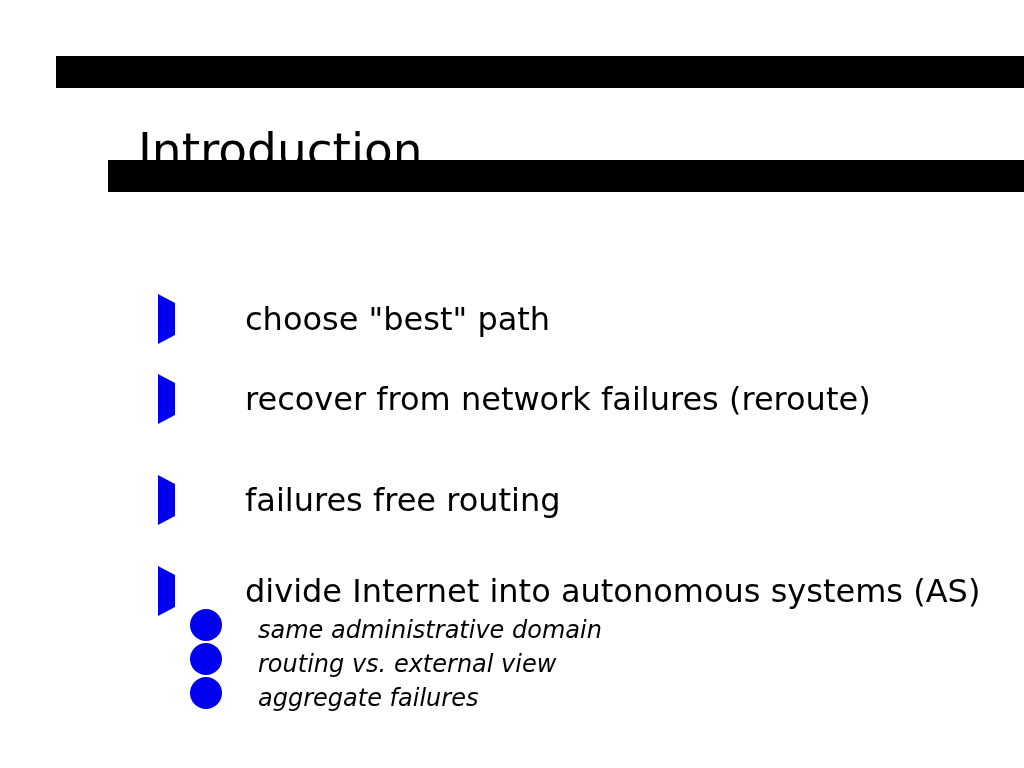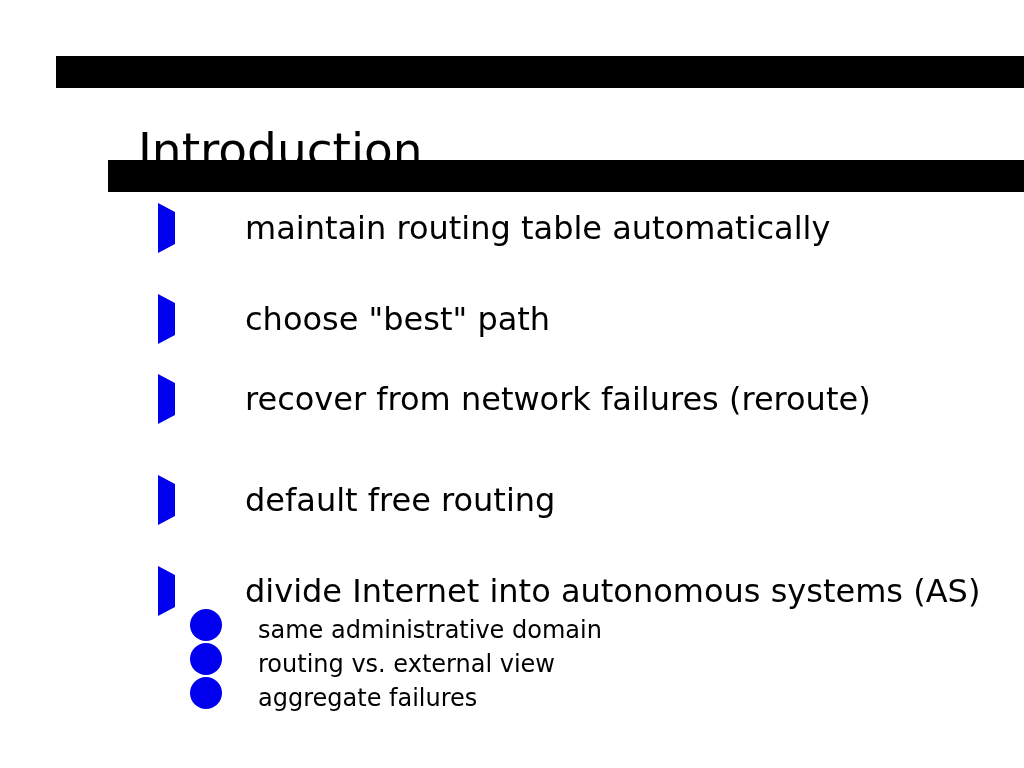--- a/index.html
+++ b/index.html
@@ -64,20 +64,21 @@
     color:var(--text);
   }
   .sub-row{
     position:absolute;
     left:112px;
     height:32px;
     display:flex;
     align-items:center;
     gap:8px;
     white-space:nowrap;
+    font-style:italic;
   }
   .dot{
     width:9px;height:9px;
     border-radius:50%;
     background:var(--accent);
     flex:0 0 auto;
     margin-top:-4px;
   }
   .sub-text{
     font-size:24px;
@@ -88,38 +89,34 @@
 </head>
 <body>
 
 <div class="slide">
 
   <div class="edge-bar top"></div>
 
   <h1 class="title">Introduction</h1>
   <div class="title-underline"></div>
 
-  <div class="bullet-row" style="top:152px">
-    <span class="tri"></span>
-    <span class="bullet-text">maintain routing table automatically</span>
-  </div>
 
   <div class="bullet-row" style="top:243px">
     <span class="tri"></span>
     <span class="bullet-text">choose "best" path</span>
   </div>
 
   <div class="bullet-row" style="top:323px">
     <span class="tri"></span>
     <span class="bullet-text">recover from network failures (reroute)</span>
   </div>
 
   <div class="bullet-row" style="top:424px">
     <span class="tri"></span>
-    <span class="bullet-text">default free routing</span>
+    <span class="bullet-text">failures free routing</span>
   </div>
 
   <div class="bullet-row" style="top:515px">
     <span class="tri"></span>
     <span class="bullet-text">divide Internet into autonomous systems (AS)</span>
   </div>
 
   <div class="sub-row" style="top:558px">
     <span class="dot"></span>
     <span class="sub-text">same administrative domain</span>

